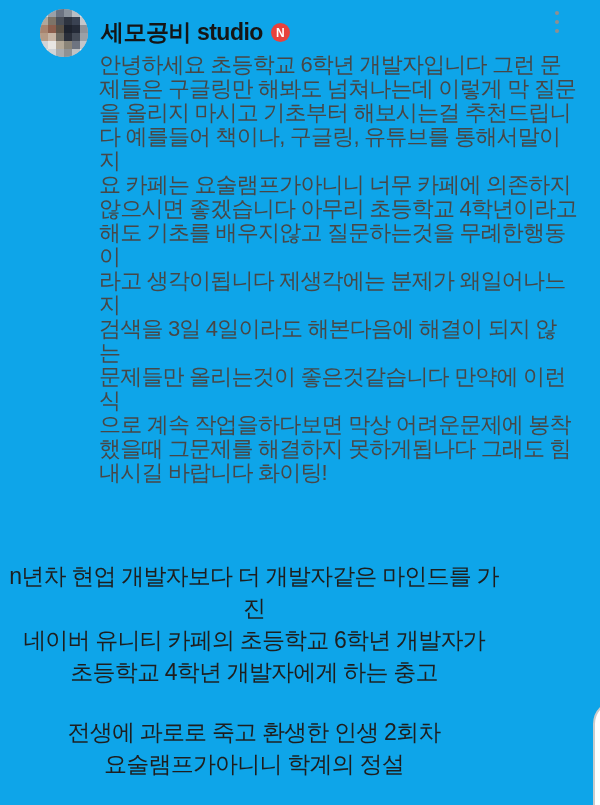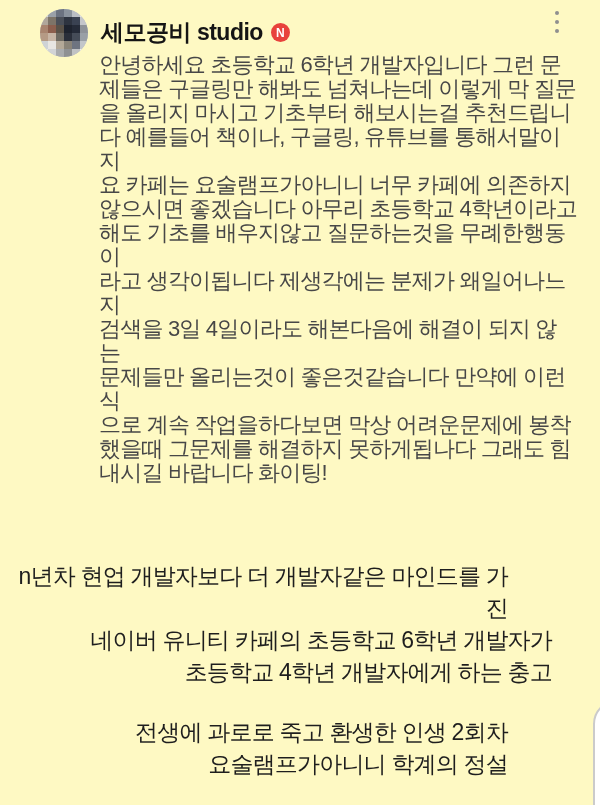--- a/index.html
+++ b/index.html
@@ -5,21 +5,21 @@
   html, body {
     margin: 0;
     padding: 0;
     background: #ffffff;
     font-family: "Liberation Sans", "DejaVu Sans", sans-serif;
   }
   .screen {
     position: relative;
     width: 600px;
     height: 805px;
-    background: #fef9c3;
+    background: #0ea5e9;
     overflow: hidden;
   }
   
   .avatar {
     position: absolute;
     left: 40px;
     top: 9px;
     width: 48px;
     height: 48px;
     border-radius: 50%;
@@ -84,29 +84,29 @@
     line-height: 24px;
     letter-spacing: -0.8px;
     color: #474747;
     white-space: pre-line;
   }
   
   .caption {
     position: absolute;
     left: 0;
     width: 508px;
-    text-align: right;
+    text-align: center;
     font-size: 23px;
     line-height: 32px;
     letter-spacing: -0.8px;
     color: #1e1e1e;
     white-space: pre-line;
   }
   .caption-1 { top: 560px; }
-  .caption-2 { top: 624px; padding-left: 44px; }
+  .caption-2 { top: 624px; }
   .caption-3 { top: 716px; }
   
   .corner-card {
     position: absolute;
     left: 593px;
     top: 700px;
     width: 160px;
     height: 260px;
     border: 2px solid #cbcbcb;
     border-radius: 24px;

